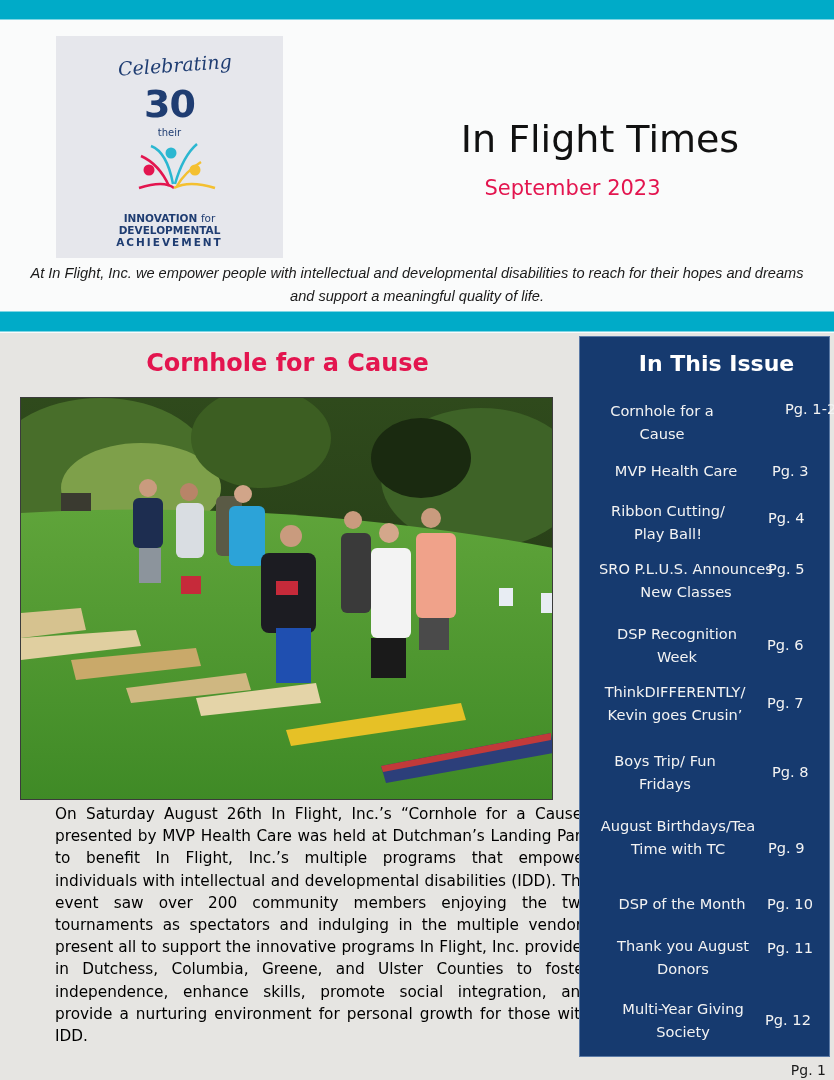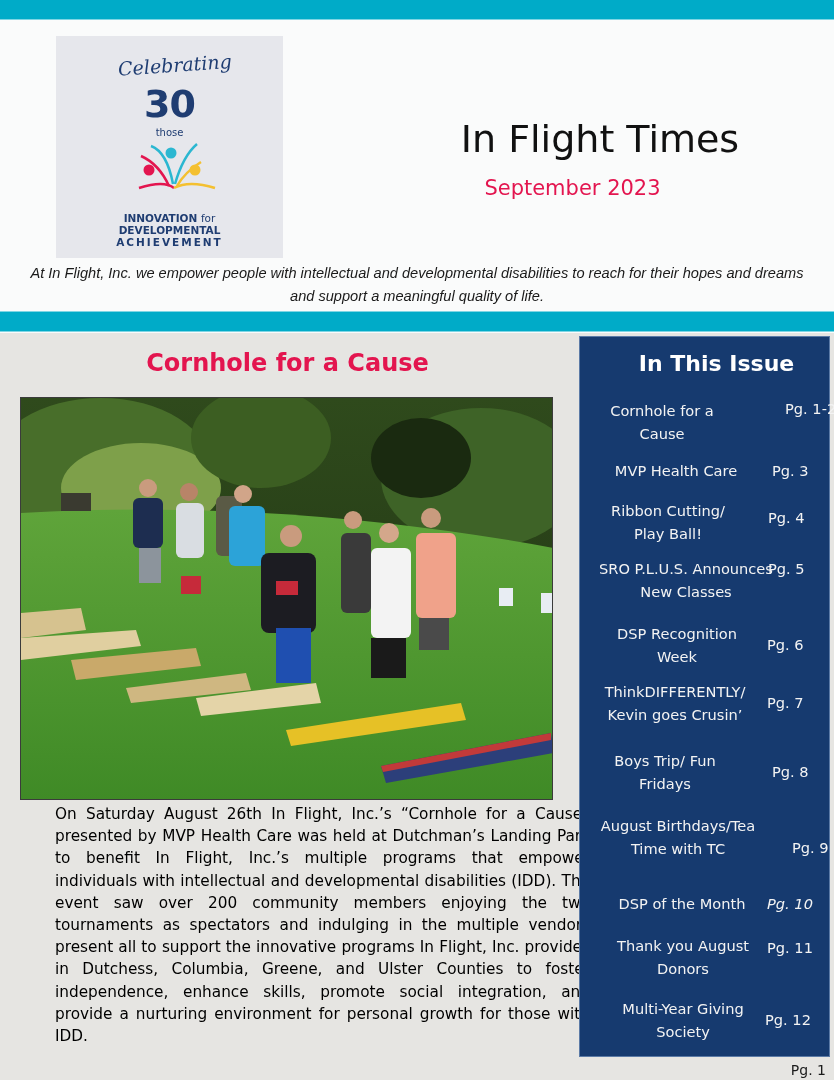--- a/index.html
+++ b/index.html
@@ -41,21 +41,21 @@
   .page-num { position: absolute; right: 8px; bottom: 2px; font-size: 14px; color: #1b1b1b; }
 </style>
 </head>
 <body>
 
 <div class="top-band"></div>
 
 <div class="logo-box">
   <div class="logo-celebrating">Celebrating</div>
   <div class="logo-30">30</div>
-  <div class="logo-years">those</div>
+  <div class="logo-years">their</div>
   <svg class="logo-figure" viewBox="0 0 105 52">
     <path d="M20 48 Q 45 40 55 48" stroke="#e3154f" stroke-width="2.5" fill="none"></path>
     <path d="M22 16 Q 40 24 50 46" stroke="#e3154f" stroke-width="2.5" fill="none"></path>
     <path d="M32 6 Q 48 12 54 44" stroke="#2bb7d1" stroke-width="2.5" fill="none"></path>
     <path d="M78 4 Q 64 16 56 44" stroke="#2bb7d1" stroke-width="2.5" fill="none"></path>
     <path d="M82 22 Q 66 32 58 46" stroke="#f4c030" stroke-width="2.5" fill="none"></path>
     <path d="M55 48 Q 70 40 96 48" stroke="#f4c030" stroke-width="2.5" fill="none"></path>
     <circle cx="30" cy="30" r="5.5" fill="#e3154f"></circle>
     <circle cx="52" cy="13" r="5.5" fill="#2bb7d1"></circle>
     <circle cx="76" cy="30" r="5.5" fill="#f4c030"></circle>
@@ -174,26 +174,26 @@
       <div class="toc-page" style="left:187px; top:11px;">Pg. 7</div>
     </div>
 
     <div class="toc-item" style="top:412px;">
       <div class="toc-label" style="left:30px; width:110px;">Boys Trip/ Fun Fridays</div>
       <div class="toc-page" style="left:192px; top:11px;">Pg. 8</div>
     </div>
 
     <div class="toc-item" style="top:477px;">
       <div class="toc-label" style="left:18px; width:160px;">August Birthdays/Tea Time with TC</div>
-      <div class="toc-page" style="left:188px; top:22px;margin-left:24px;">Pg. 9</div>
+      <div class="toc-page" style="left:188px; top:22px;">Pg. 9</div>
     </div>
 
     <div class="toc-item" style="top:555px;">
       <div class="toc-label" style="left:22px; width:160px;">DSP of the Month</div>
-      <div class="toc-page" style="left:187px;font-style:italic;">Pg. 10</div>
+      <div class="toc-page" style="left:187px;">Pg. 10</div>
     </div>
 
     <div class="toc-item" style="top:597px;">
       <div class="toc-label" style="left:22px; width:162px;">Thank you August Donors</div>
       <div class="toc-page" style="left:187px; top:2px;">Pg. 11</div>
     </div>
 
     <div class="toc-item" style="top:660px;">
       <div class="toc-label" style="left:28px; width:150px;">Multi-Year Giving Society</div>
       <div class="toc-page" style="left:185px; top:11px;">Pg. 12</div>

